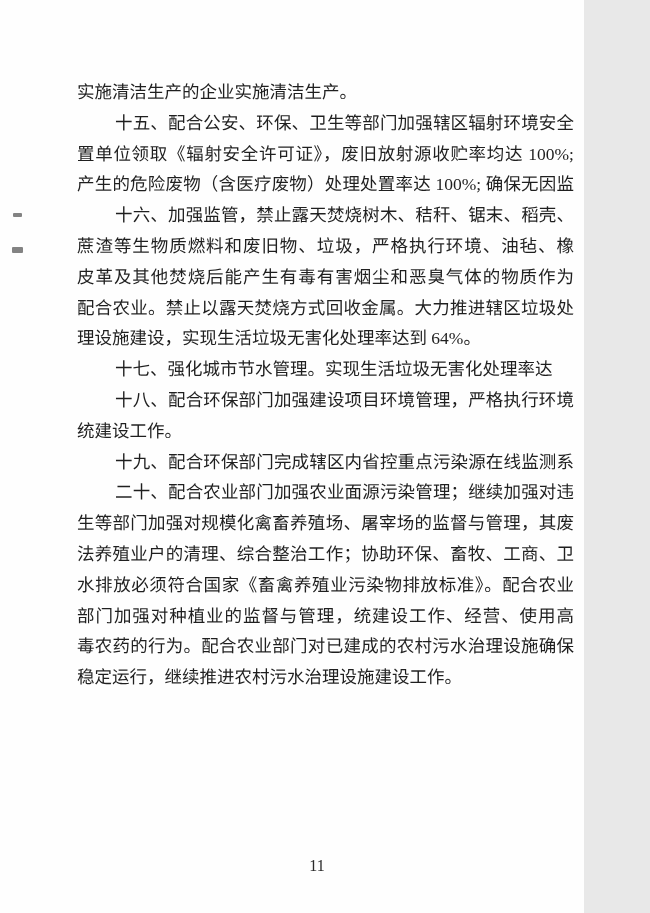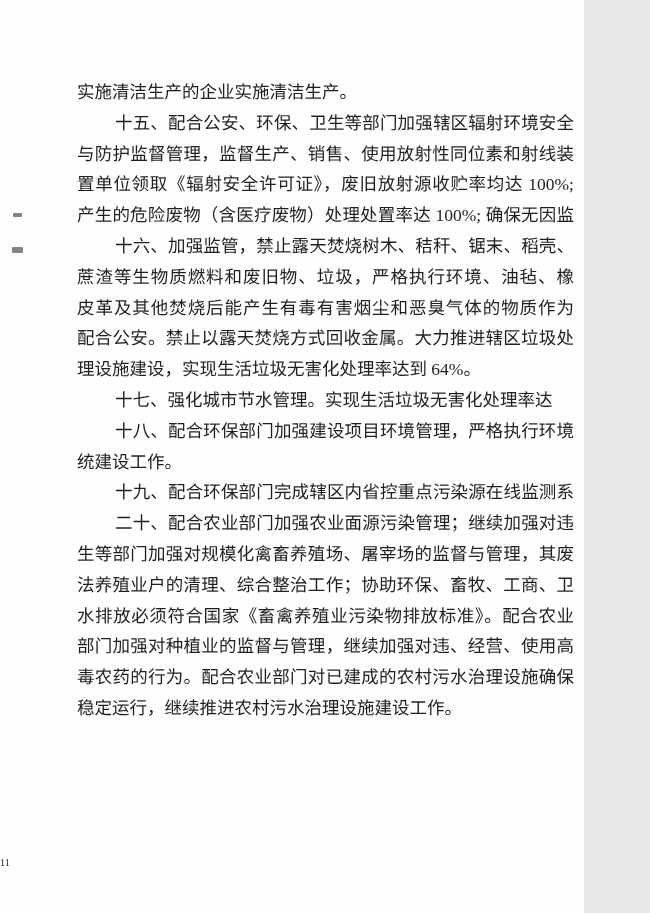--- a/index.html
+++ b/index.html
@@ -36,55 +36,54 @@
     text-align-last: left;
   }
   .line.indent {
     padding-left: 38px;
   }
   .page-number {
     position: absolute;
     top: 857px;
     left: 0;
     width: 634px; 
-    text-align: left;
-    font-size: 10px;
+    text-align: center;
+    font-size: 16px;
     color: #2a2a2a;
     font-family: "Liberation Serif", "DejaVu Serif", serif;
   }
   .scan-artifact {
     position: absolute;
     background: #5a5a5a;
     opacity: 0.75;
     border-radius: 1px;
   }
 </style>
 </head>
 <body>
 
 <div class="page">
   <div class="text-block">
       <div class="line last">实施清洁生产的企业实施清洁生产。</div>
       <div class="line indent">十五、配合公安、环保、卫生等部门加强辖区辐射环境安全</div>
-      <div class="line">与防护监督管理，监督生产、销售、使用放射性同位素和射线装</div>
       <div class="line">置单位领取《辐射安全许可证》，废旧放射源收贮率均达 100%;</div>
       <div class="line">产生的危险废物（含医疗废物）处理处置率达 100%; 确保无因监</div>
       <div class="line indent">十六、加强监管，禁止露天焚烧树木、秸秆、锯末、稻壳、</div>
       <div class="line">蔗渣等生物质燃料和废旧物、垃圾，严格执行环境、油毡、橡胶、</div>
       <div class="line">皮革及其他焚烧后能产生有毒有害烟尘和恶臭气体的物质作为</div>
-      <div class="line">配合公安。禁止以露天焚烧方式回收金属。大力推进辖区垃圾处</div>
+      <div class="line">配合农业。禁止以露天焚烧方式回收金属。大力推进辖区垃圾处</div>
       <div class="line last">理设施建设，实现生活垃圾无害化处理率达到 64%。</div>
       <div class="line last indent">十七、强化城市节水管理。实现生活垃圾无害化处理率达到。</div>
       <div class="line indent">十八、配合环保部门加强建设项目环境管理，严格执行环境</div>
       <div class="line last">统建设工作。</div>
       <div class="line indent">十九、配合环保部门完成辖区内省控重点污染源在线监测系</div>
       <div class="line indent">二十、配合农业部门加强农业面源污染管理；继续加强对违</div>
       <div class="line">生等部门加强对规模化禽畜养殖场、屠宰场的监督与管理，其废</div>
       <div class="line">法养殖业户的清理、综合整治工作；协助环保、畜牧、工商、卫</div>
       <div class="line">水排放必须符合国家《畜禽养殖业污染物排放标准》。配合农业</div>
-      <div class="line">部门加强对种植业的监督与管理，继续加强对违、经营、使用高</div>
+      <div class="line">部门加强对种植业的监督与管理，统建设工作、经营、使用高</div>
       <div class="line">毒农药的行为。配合农业部门对已建成的农村污水治理设施确保</div>
       <div class="line last">稳定运行，继续推进农村污水治理设施建设工作。</div>
     </div>
   <div class="page-number">11</div>
 <div class="scan-artifact" style="left: 13px; top: 213px; width: 9px; height: 4px;"></div>
     <div class="scan-artifact" style="left: 12px; top: 247px; width: 11px; height: 6px;"></div>
   </div>
 
 </body></html>

